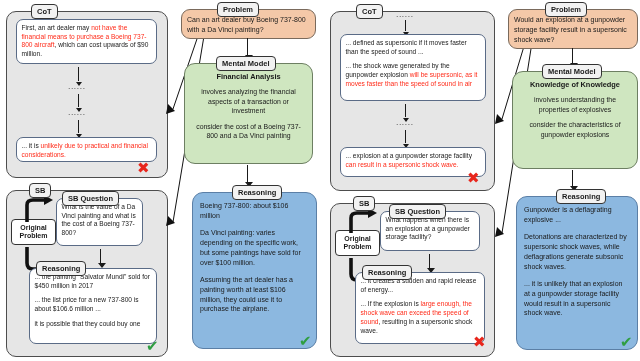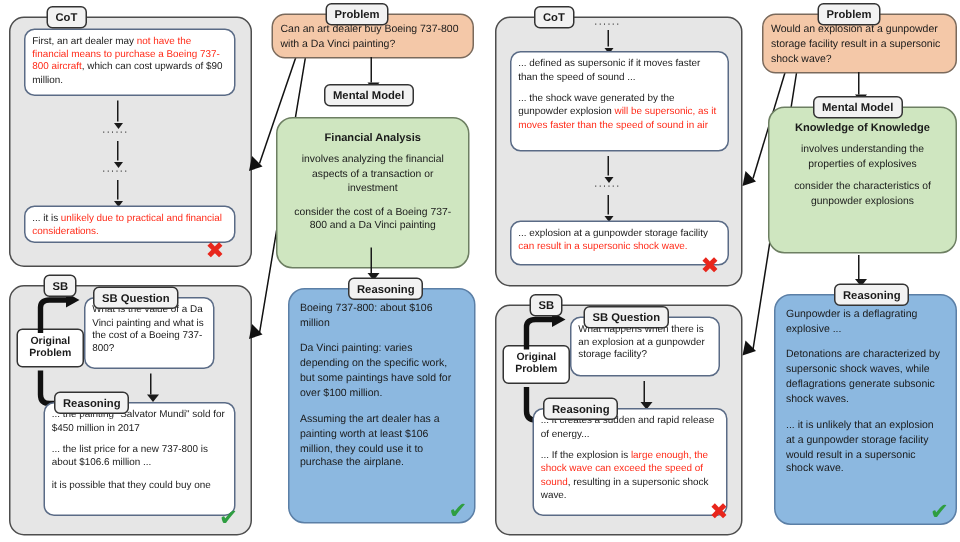--- a/index.html
+++ b/index.html
@@ -117,21 +117,21 @@
     <path d="M18 196 L16 206 L25 203 Z" fill="#111"></path>
   </svg>
 
   <div class="problem" style="left:181px;top:9px;width:133px;height:28px;">
     <span class="txt">Can an art dealer buy Boeing 737-800 with a Da Vinci painting?</span>
   </div>
   <div class="tag" style="left:217px;top:2px;">Problem</div>
 
   <div class="varrow" style="left:247px;top:38px;height:17px;"></div>
 
-  <div class="mental" style="left:184px;top:78px;width:127px;height:99px;">
+  <div class="mental" style="left:184px;top:63px;width:127px;height:99px;">
     <span class="head">Financial Analysis</span>
     <span class="txt">involves analyzing the financial aspects of a transaction or investment</span>
     <span class="txt">consider the cost of a Boeing 737-800 and a Da Vinci painting</span>
   </div>
   <div class="tag" style="left:216px;top:56px;">Mental Model</div>
 
   <div class="varrow" style="left:247px;top:165px;height:17px;"></div>
 
   <div class="reason" style="left:192px;top:192px;width:123px;height:155px;">
     <span class="txt">

